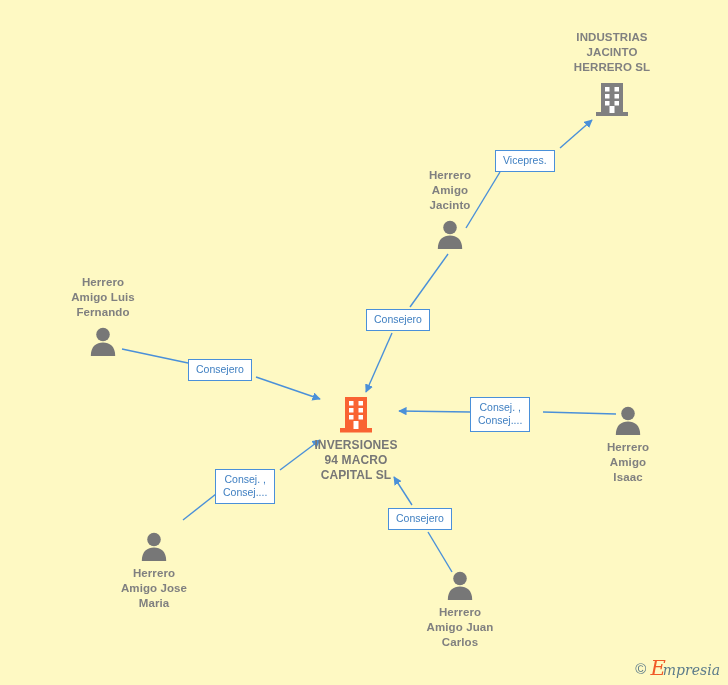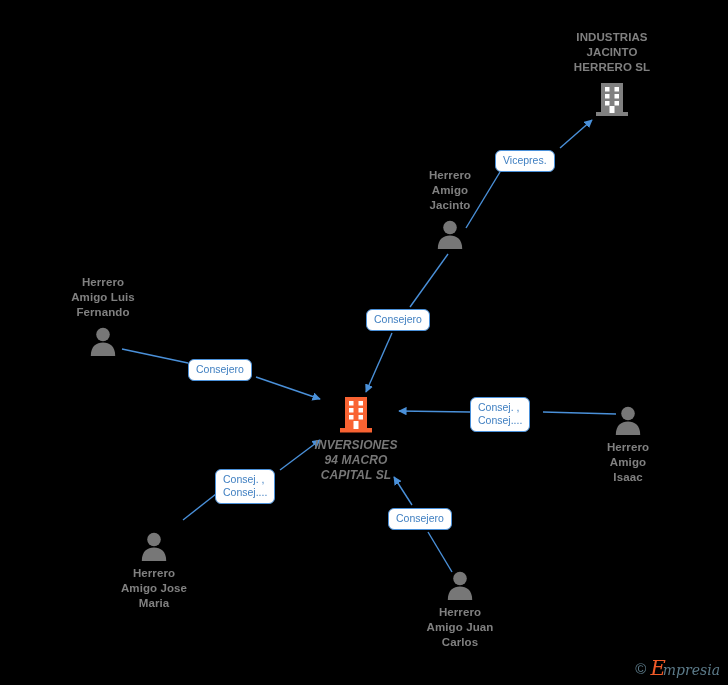--- a/index.html
+++ b/index.html
@@ -7,21 +7,21 @@
     padding: 0;
     background: #ffffff;
   }
   body {
     font-family: "Liberation Sans", sans-serif;
   }
   #canvas {
     position: relative;
     width: 728px;
     height: 685px;
-    background: #000000;
+    background: #fef9c3;
     overflow: hidden;
   }
   #edge-layer {
     position: absolute;
     left: 0;
     top: 0;
     width: 728px;
     height: 685px;
   }
   .node {
@@ -37,36 +37,35 @@
     line-height: 15px;
     color: #808080;
     font-weight: bold;
     letter-spacing: 0.1px;
     white-space: pre-line;
   }
   .node-label.center {
     color: #777777;
     font-size: 12px;
     line-height: 15px;
-    font-style: italic;
   }
   .icon-wrap {
     display: block;
     line-height: 0;
   }
   .edge-label {
     position: absolute;
     border: 1px solid #4a90d9;
-    border-radius: 6px;
+    border-radius: 0;
     background: #ffffff;
     color: #3f7fc1;
     font-size: 10.5px;
     line-height: 13px;
     padding: 3px 7px 4px 7px;
-    text-align: left;
+    text-align: center;
     white-space: pre-line;
     box-sizing: border-box;
   }
   #watermark {
     position: absolute;
     right: 8px;
     bottom: 6px;
     display: flex;
     align-items: center;
     gap: 4px;

